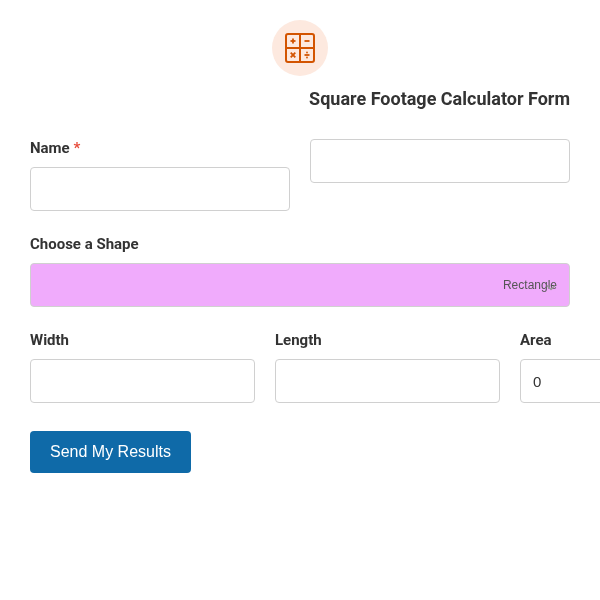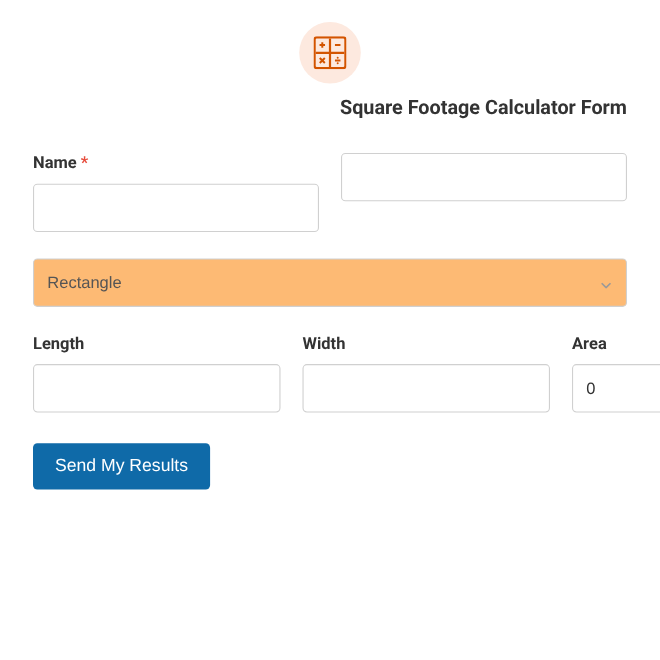--- a/index.html
+++ b/index.html
@@ -66,26 +66,27 @@
     .select-wrapper {
       position: relative;
       width: 100%;
     }
     .select-input {
       width: 100%;
       height: 44px;
       border: 1px solid #d0d0d0;
       border-radius: 4px;
       padding: 0 12px;
-      font-size: 15px;
+      font-size: 12px;
       color: #555;
-      background: #fdba74;
+      background: #f0abfc;
       appearance: none;
       -webkit-appearance: none;
       cursor: pointer;
+      text-align: right;
     }
     .select-arrow {
       position: absolute;
       right: 14px;
       top: 50%;
       transform: translateY(-50%);
       pointer-events: none;
     }
     .submit-btn {
       background: #0f6aa8;
@@ -140,40 +141,41 @@
     </label>
     <input type="text" class="text-input" style="">
   </div>
   <div class="field">
     <input type="email" class="text-input" style="">
   </div>
 </div>
 
 <div class="row">
   <div class="field">
+    <label class="field-label">Choose a Shape</label>
     <div class="select-wrapper">
       <select class="select-input">
         <option>Rectangle</option>
       </select>
       <span class="select-arrow">
         <svg width="10" height="6" viewBox="0 0 10 6">
           <path d="M1 1 L5 5 L9 1" stroke="#999" stroke-width="1.5" fill="none"></path>
         </svg>
       </span>
     </div>
   </div>
 </div>
 
 <div class="three-col">
   <div class="field">
-    <label class="field-label">Length</label>
+    <label class="field-label">Width</label>
     <input type="text" class="text-input" style="">
   </div>
   <div class="field">
-    <label class="field-label">Width</label>
+    <label class="field-label">Length</label>
     <input type="text" class="text-input" style="">
   </div>
   <div class="field">
     <label class="field-label">Area</label>
     <input type="text" class="text-input" value="0" style="">
   </div>
 </div>
 
 <button class="submit-btn">Send My Results</button>
 

